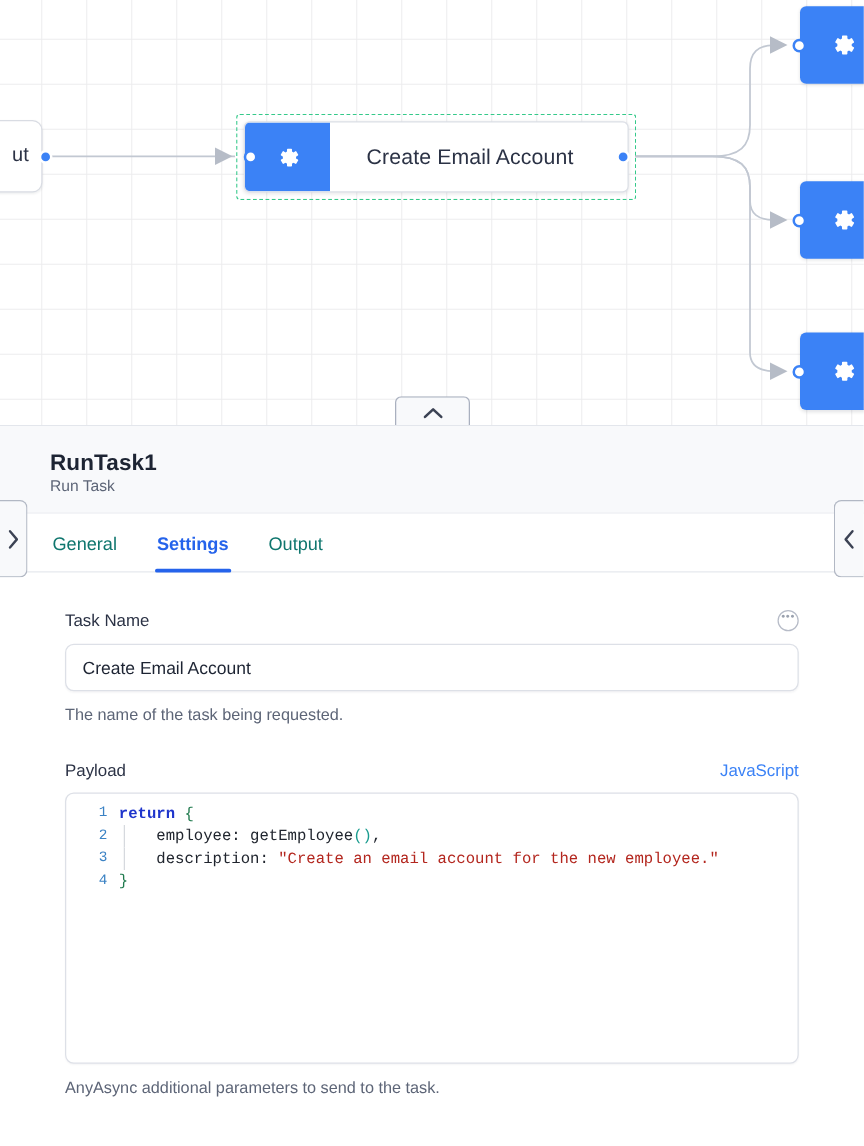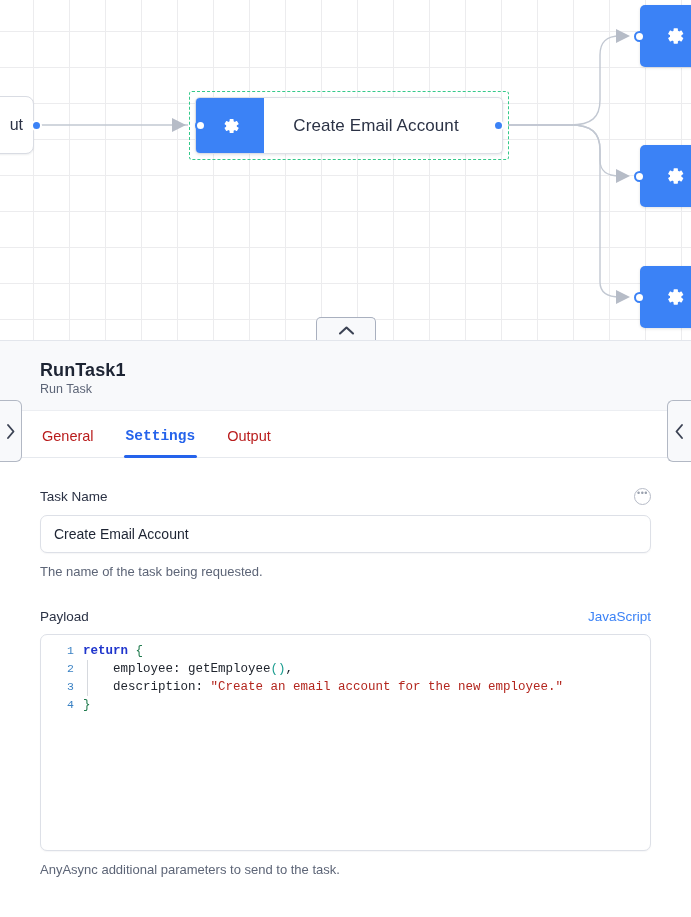--- a/index.html
+++ b/index.html
@@ -186,41 +186,40 @@
     display: flex;
     align-items: flex-end;
     gap: 28px;
     padding: 0 0 0 40px;
     border-bottom: 1px solid #e6e9ee;
     background: #ffffff;
     height: 46px;
   }
   .tab {
     font-size: 14.5px;
-    color: #b91c1c;
+    color: #0f766e;
     padding: 0 2px 13px 2px;
     position: relative;
     cursor: pointer;
   }
   .tab.active {
     color: #2563eb;
     font-weight: bold;
-    font-family: Liberation Mono, monospace;
   }
   .tab.active::after {
     content: "";
     position: absolute;
     left: 0; right: 0;
     bottom: -1px;
     height: 2.5px;
     background: #2563eb;
     border-radius: 2px;
   }
 
-  .panel-body { padding: 0 40px; }
+  .panel-body { padding: 0 52px; }
 
   .field-row {
     display: flex;
     align-items: center;
     justify-content: space-between;
     margin-top: 30px;
   }
   .field-label {
     font-size: 13.5px;
     color: #2b3245;

